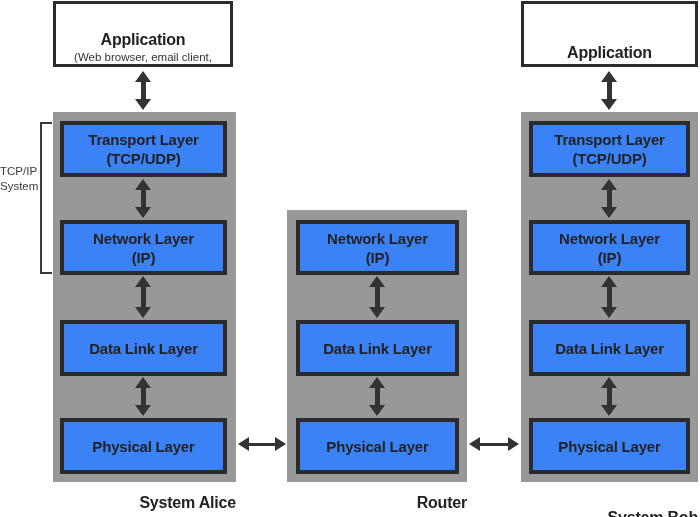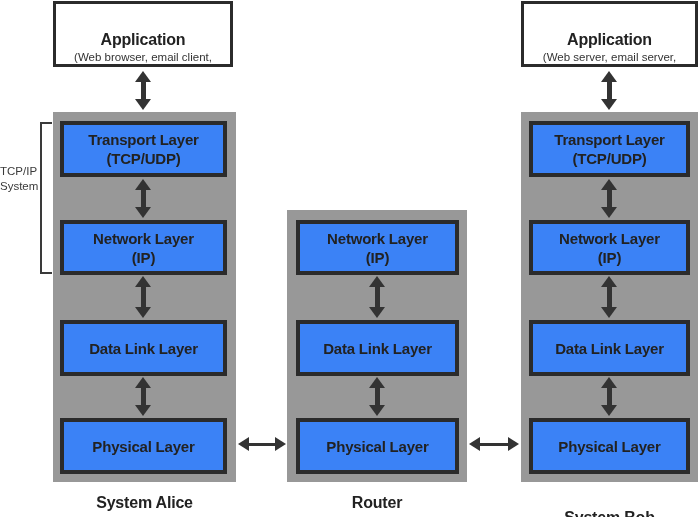--- a/index.html
+++ b/index.html
@@ -51,21 +51,21 @@
     border-top:7px solid transparent;border-bottom:7px solid transparent;
     border-right:11px solid var(--arrow);
   }
   .harrow::after{
     content:"";position:absolute;right:0;top:0;width:0;height:0;
     border-top:7px solid transparent;border-bottom:7px solid transparent;
     border-left:11px solid var(--arrow);
   }
   .harrow .stem{position:absolute;left:9px;right:9px;top:5.5px;height:3px;background:var(--arrow);}
   
-  .caption{position:absolute;text-align:center;font-size:16px;font-weight:bold;letter-spacing:-0.2px;}
+  .caption{position:absolute;text-align:right;font-size:16px;font-weight:bold;letter-spacing:-0.2px;}
   
   .bracket-line{position:absolute;background:#3a3a3a;}
   .bracket-label{
     position:absolute;text-align:center;font-size:11.5px;line-height:15px;color:#3a3a3a;
   }
 </style>
 </head>
 <body>
 
 <div class="canvas">
@@ -132,21 +132,20 @@
       <span class="stem"></span>
     </div>
   <div class="varrow" style="left:369px;top:377px;height:39px">
       <span class="stem"></span>
     </div>
 
   <div class="caption" style="left:287px;top:494px;width:180px">Router</div>
 
   <div class="app-box" style="left:521px;top:1px;width:177px;height:66px">
     <div class="app-title">Application</div>
-    <div class="app-sub">(Web server, email server,</div>
   </div>
 
   <div class="stack" style="left:521px;top:112px;width:177px;height:370px"></div>
 
   <div class="layer" style="left:529px;top:121px;width:161px;height:56px">
     <div>Transport Layer</div>
     <div>(TCP/UDP)</div>
   </div>
   <div class="layer" style="left:529px;top:220px;width:161px;height:55px">
     <div>Network Layer</div>

